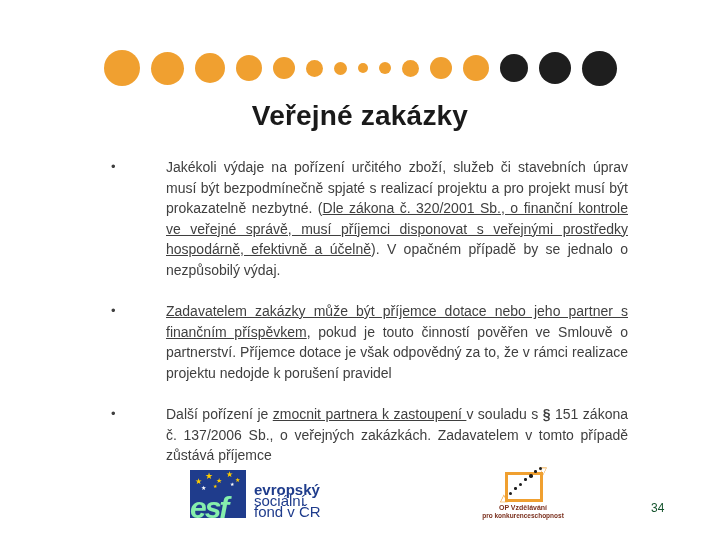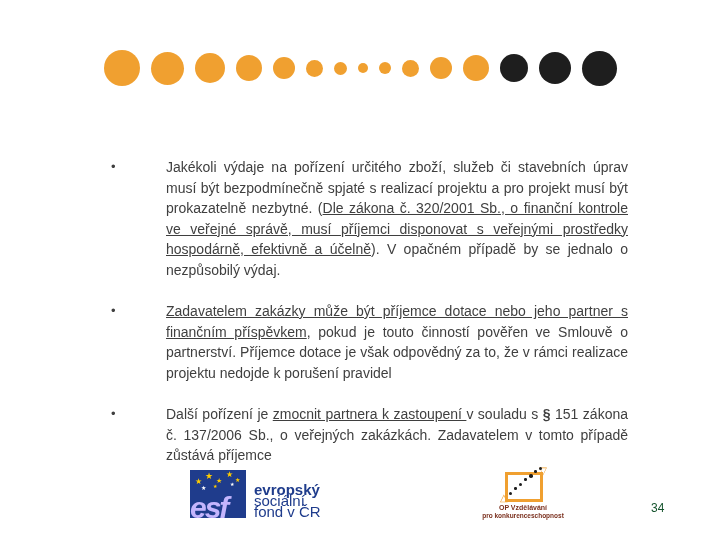--- a/index.html
+++ b/index.html
@@ -31,21 +31,21 @@
   .bullet-marker{width:27px;flex:0 0 auto;padding-left:3px;font-size:13px;}
   .bullet-text{flex:1;text-align:justify;margin-left:28px;}
   .seg-u{text-decoration:underline;}
   .seg-b{font-weight:bold;}
 
   
   .esf-logo{position:absolute;left:190px;top:470px;display:flex;}
   .esf-square{width:56px;height:48px;background:#1f3c8c;position:relative;flex:0 0 auto;}
   .esf-star{position:absolute;line-height:1;}
   .esf-word{
-    position:absolute;bottom:-7px;left:0;color:#c4b5fd;font-weight:bold;font-style:italic;
+    position:absolute;bottom:-7px;left:0;color:#86efac;font-weight:bold;font-style:italic;
     font-size:30px;letter-spacing:-2px;white-space:nowrap;
   }
   .esf-caption{
     margin-left:8px;align-self:flex-end;padding-bottom:1px;
     color:#1f3c8c;font-size:15px;line-height:11px;white-space:nowrap;
   }
   .esf-caption .cap-bold{font-weight:bold;}
 
   .eu-logo{position:absolute;left:298px;top:471px;width:64px;text-align:center;}
   .eu-flag{width:64px;height:38px;background:#1f3c8c;position:relative;margin-bottom:3px;}
@@ -88,20 +88,21 @@
       <span class="circle" style="width: 10px; height: 10px; background: rgb(240, 160, 48);"></span>
       <span class="circle" style="width: 12px; height: 12px; background: rgb(240, 160, 48);"></span>
       <span class="circle" style="width: 17px; height: 17px; background: rgb(240, 160, 48);"></span>
       <span class="circle" style="width: 22px; height: 22px; background: rgb(240, 160, 48);"></span>
       <span class="circle" style="width: 26px; height: 26px; background: rgb(240, 160, 48);"></span>
       <span class="circle" style="width: 28px; height: 28px; background: rgb(30, 30, 30);"></span>
       <span class="circle" style="width: 32px; height: 32px; background: rgb(30, 30, 30);"></span>
       <span class="circle" style="width: 35px; height: 35px; background: rgb(30, 30, 30);"></span>
     </div>
 
+  <div class="title">Veřejné zakázky</div>
 
   <div class="content">
     <div class="bullet-item">
       <span class="bullet-marker">•</span>
       <span class="bullet-text"><span>Jakékoli výdaje na pořízení určitého zboží, služeb či stavebních úprav musí být bezpodmínečně spjaté s realizací projektu a pro projekt musí být prokazatelně nezbytné. (</span><span class="seg-u">Dle zákona č. 320/2001 Sb., o finanční kontrole ve veřejné správě, musí příjemci disponovat s veřejnými prostředky hospodárně, efektivně a účelně</span><span>). V opačném případě by se jednalo o nezpůsobilý výdaj.</span></span>
     </div>
     <div class="bullet-item">
       <span class="bullet-marker">•</span>
       <span class="bullet-text"><span class="seg-u">Zadavatelem zakázky může být příjemce dotace nebo jeho partner s finančním příspěvkem</span><span>, pokud je touto činností pověřen ve Smlouvě o partnerství. Příjemce dotace je však odpovědný za to, že v rámci realizace projektu nedojde k porušení pravidel</span></span>
     </div>

